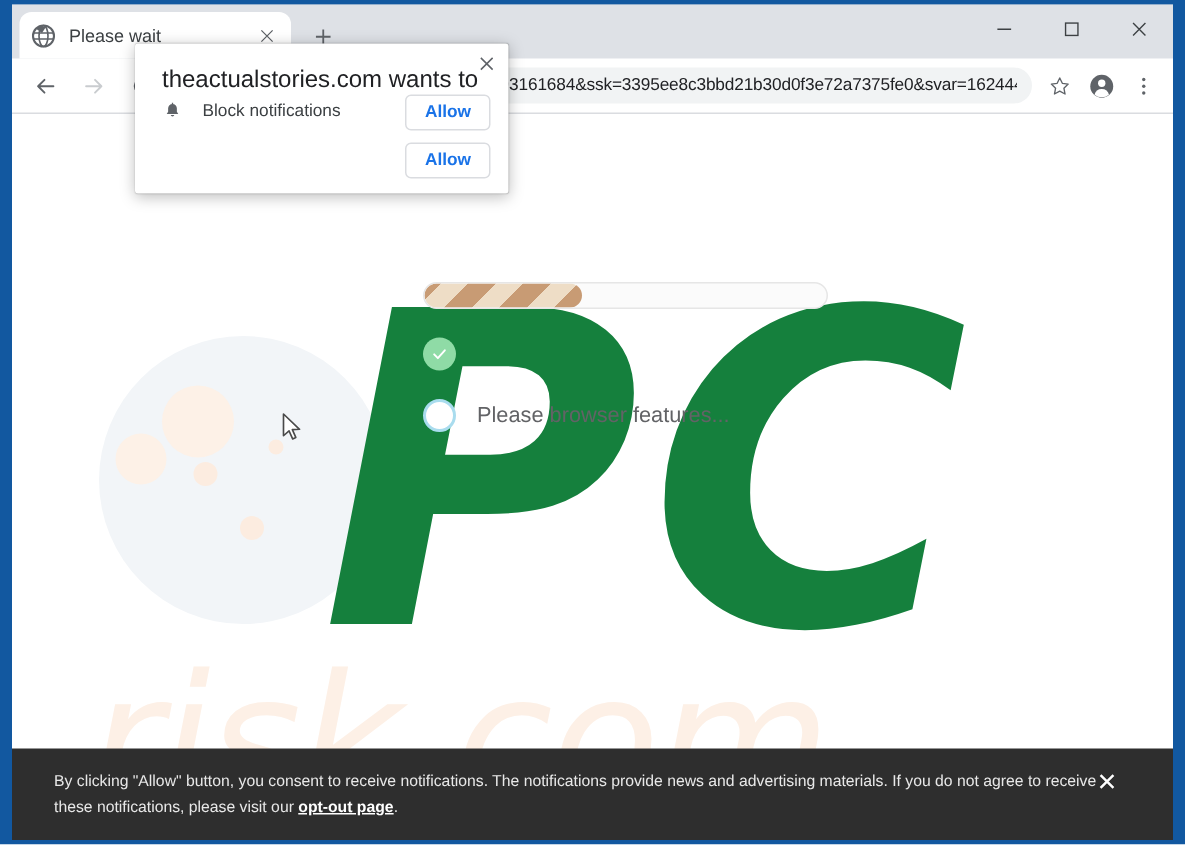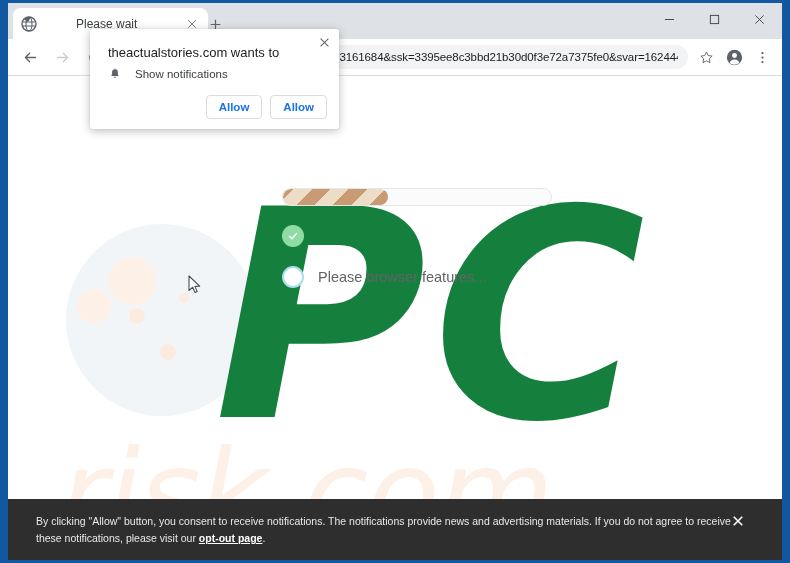--- a/index.html
+++ b/index.html
@@ -38,29 +38,28 @@
   
   #tab-strip {
     position: relative;
     height: 36px;
     background: #dee1e6;
   }
   #tab {
     position: absolute;
     left: 5px;
     top: 5px;
-    width: 195px;
+    width: 181px;
     height: 31px;
     background: #ffffff;
     border-radius: 8px 8px 0 0;
     display: flex;
     align-items: center;
     padding: 0 8px;
     box-sizing: border-box;
-    gap: 30px;
   }
   #tab-favicon {
     width: 16px;
     height: 16px;
     flex: 0 0 16px;
     margin-right: 9px;
     display: block;
   }
   #tab-title {
     font-size: 12px;
@@ -303,21 +302,21 @@
     height: 18px;
     display: flex;
     align-items: center;
     justify-content: center;
     color: #5f6368;
   }
   #dialog-title {
     position: absolute;
     left: 18px;
     top: 16px;
-    font-size: 13px;
+    font-size: 16px;
     color: #202124;
   }
   #dialog-option {
     position: absolute;
     left: 18px;
     top: 38px;
     display: flex;
     align-items: center;
   }
   #bell-icon {
@@ -332,20 +331,21 @@
   #dialog-option-label {
     font-size: 11.5px;
     color: #3c4043;
   }
   #dialog-buttons {
     position: absolute;
     right: 12px;
     bottom: 10px;
     display: flex;
     gap: 8px;
+    flex-direction: column;
   }
   .dlg-btn {
     min-width: 54px;
     height: 24px;
     padding: 0 12px;
     border: 1px solid #dadce0;
     border-radius: 4px;
     background: #ffffff;
     color: #1a73e8;
     font-size: 11.5px;
@@ -559,21 +559,21 @@
       <div id="dialog-title">theactualstories.com wants to</div>
 
       <div id="dialog-option">
         <span id="bell-icon">
           <svg viewBox="0 0 14 14" width="12" height="12">
             <path d="M7 1.5 a3.4 3.4 0 0 1 3.4 3.4 v2.6 l1.1 1.8 H2.5 L3.6 7.5 V4.9 A3.4 3.4 0 0 1 7 1.5 Z" fill="#5f6368"></path>
             <path d="M5.6 10.2 a1.45 1.45 0 0 0 2.8 0 Z" fill="#5f6368"></path>
             <path d="M7 0.6 V1.6" stroke="#5f6368" stroke-width="1" fill="none"></path>
           </svg>
         </span>
-        <span id="dialog-option-label">Show notifications</span>
+        <span id="dialog-option-label">Block notifications</span>
       </div>
 
       <div id="dialog-buttons">
         <button class="dlg-btn">Allow</button>
         <button class="dlg-btn">Allow</button>
       </div>
     </div>
 
   </div>
 </div>

